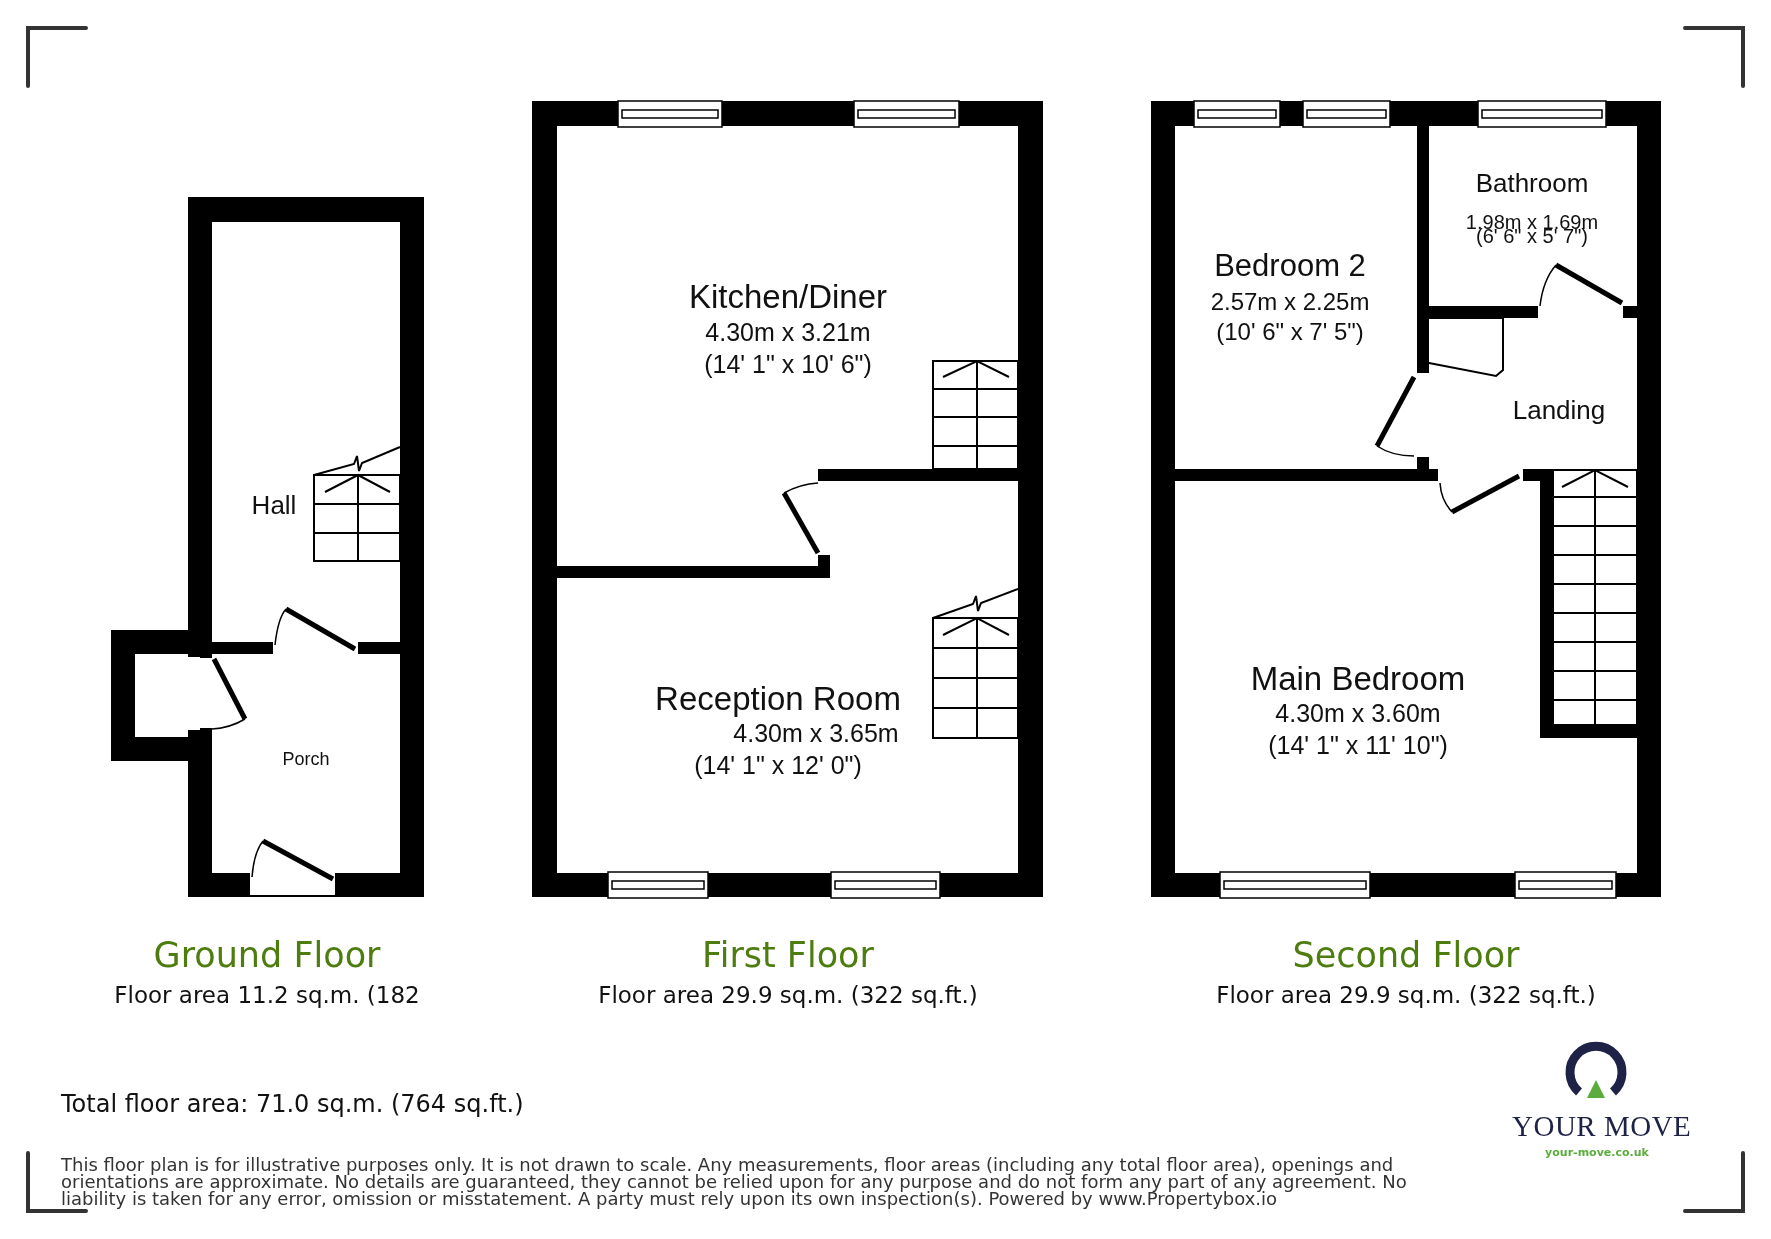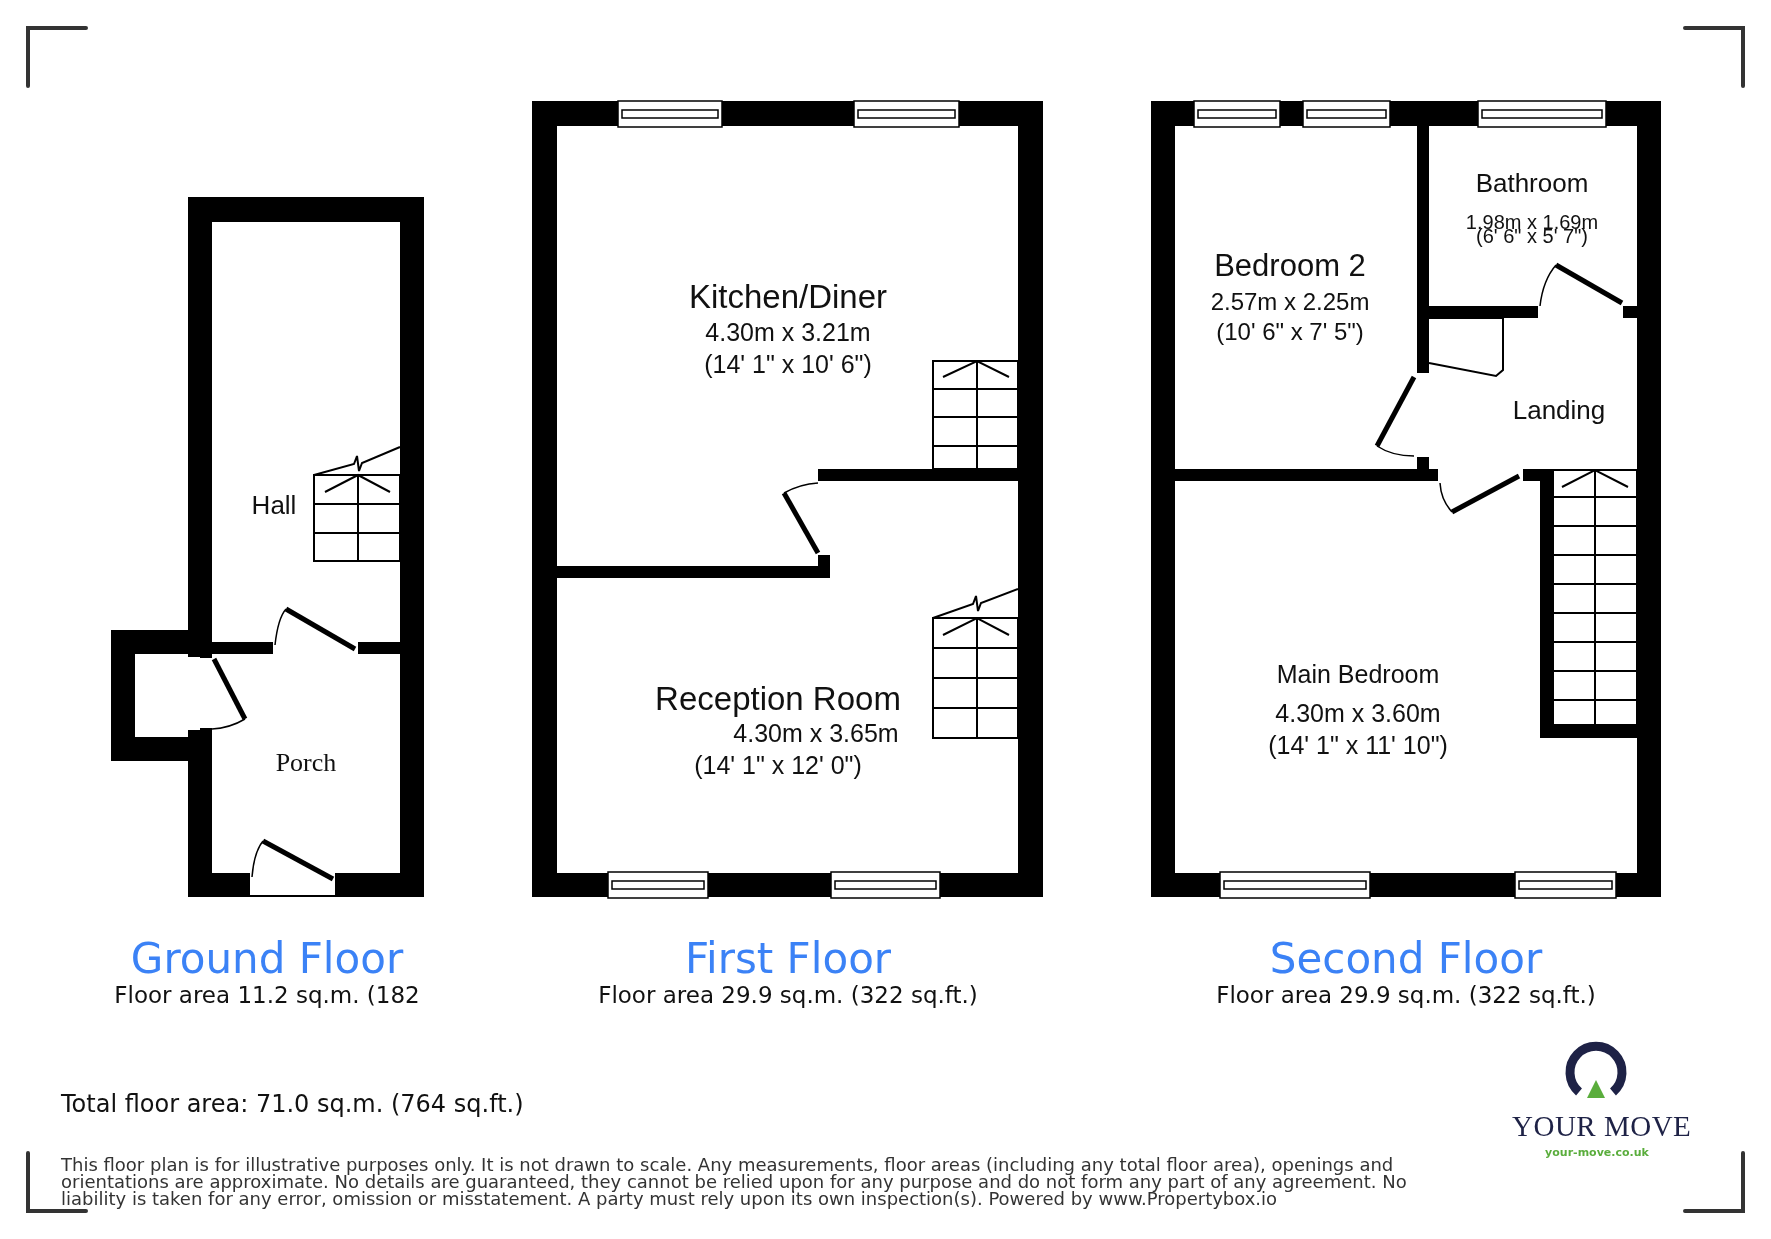--- a/index.html
+++ b/index.html
@@ -1,19 +1,19 @@
 <!DOCTYPE html>
 <html><head>
 <meta charset="utf-8">
 <style>
   html, body { margin: 0; padding: 0; background: #ffffff; }
   body { width: 1771px; height: 1239px; position: relative; overflow: hidden; }
   svg.plan { position: absolute; left: 0; top: 0; }
   .room-name, .room-dim { position: absolute; font-family: "Liberation Sans", sans-serif; color: #111; white-space: nowrap; text-align: center; transform: translateX(-50%); line-height: 1; }
-  .floor-title { position: absolute; font-family: "DejaVu Sans", sans-serif; font-size: 42px; color: #3b82f6; text-align: center; transform: translateX(-50%); white-space: nowrap; line-height: 1; }
+  .floor-title { position: absolute; font-family: "DejaVu Sans", sans-serif; font-size: 35px; color: #4d7c0f; text-align: center; transform: translateX(-50%); white-space: nowrap; line-height: 1; }
   .floor-area { position: absolute; font-family: "DejaVu Sans", sans-serif; font-size: 23px; color: #111; text-align: center; line-height: 30px; }
   .total { position: absolute; left: 61px; top: 1090px; font-family: "DejaVu Sans", sans-serif; font-size: 24px; color: #111; white-space: nowrap; }
   .disclaimer { position: absolute; left: 61px; top: 1156px; width: 1375px; font-family: "DejaVu Sans", sans-serif; font-size: 18px; line-height: 17px; color: #333; }
   .logo-text { position: absolute; left: 1512px; top: 1110px; width: 170px; text-align: center; font-family: "Liberation Serif", serif; font-size: 29px; color: #1e2246; letter-spacing: 0.5px; white-space: nowrap; }
   .logo-url { position: absolute; left: 1512px; top: 1146px; width: 170px; text-align: center; font-family: "DejaVu Sans", sans-serif; font-weight: bold; font-size: 11px; color: #5aad3c; }
 </style>
 </head>
 <body>
 
 <svg class="plan" width="1771" height="1239" viewBox="0 0 1771 1239" xmlns="http://www.w3.org/2000/svg">
@@ -166,41 +166,41 @@
     <polyline points="1562,487 1595,470 1628,487"></polyline>
   </g>
 
   <g>
     <path d="M1579,1092 A26,26 0 1 1 1613,1092" fill="none" stroke="#1e2246" stroke-width="9" stroke-linecap="butt"></path>
     <polygon points="1596,1080 1587,1098 1605,1098" fill="#5aad3c"></polygon>
   </g>
 </svg>
 
 <div class="room-name" style="left:274px; top:492px; font-size:26px;">Hall</div>
-<div class="room-name" style="left:306px; top:750px; font-size:26px;font-family:Liberation Serif, serif;">Porch</div>
+<div class="room-name" style="left:306px; top:750px; font-size:18px;">Porch</div>
 
 <div class="room-name" style="left:788px; top:280px; font-size:33px;">Kitchen/Diner</div>
 <div class="room-dim" style="left:788px; top:320px; font-size:25px;">4.30m x 3.21m</div>
 <div class="room-dim" style="left:788px; top:352px; font-size:25px;">(14' 1" x 10' 6")</div>
 
 <div class="room-name" style="left:778px; top:682px; font-size:33px;">Reception Room</div>
 <div class="room-dim" style="left:778px; top:721px; font-size:25px;margin-left:38px;">4.30m x 3.65m</div>
 <div class="room-dim" style="left:778px; top:753px; font-size:25px;">(14' 1" x 12' 0")</div>
 
 <div class="room-name" style="left:1290px; top:250px; font-size:31px;">Bedroom 2</div>
 <div class="room-dim" style="left:1290px; top:290px; font-size:24px;">2.57m x 2.25m</div>
 <div class="room-dim" style="left:1290px; top:320px; font-size:24px;">(10' 6" x 7' 5")</div>
 
 <div class="room-name" style="left:1532px; top:170px; font-size:26px;">Bathroom</div>
 <div class="room-dim" style="left:1532px; top:201px; font-size:20px;margin-top:11px;">1.98m x 1.69m</div>
 <div class="room-dim" style="left:1532px; top:226px; font-size:20px;">(6' 6" x 5' 7")</div>
 
 <div class="room-name" style="left:1559px; top:397px; font-size:26px;">Landing</div>
 
-<div class="room-name" style="left:1358px; top:662px; font-size:25px;">Main Bedroom</div>
+<div class="room-name" style="left:1358px; top:662px; font-size:33px;">Main Bedroom</div>
 <div class="room-dim" style="left:1358px; top:701px; font-size:25px;">4.30m x 3.60m</div>
 <div class="room-dim" style="left:1358px; top:733px; font-size:25px;">(14' 1" x 11' 10")</div>
 
 <div class="floor-title" style="left:267px; top:938px;">Ground Floor</div>
 <div class="floor-area" style="left:92px; top:980px; width:350px;">
   <div>Floor area 11.2 sq.m. (182</div>
 </div>
 
 <div class="floor-title" style="left:788px; top:938px;">First Floor</div>
 <div class="floor-area" style="left:538px; top:980px; width:500px;">Floor area 29.9 sq.m. (322 sq.ft.)</div>

